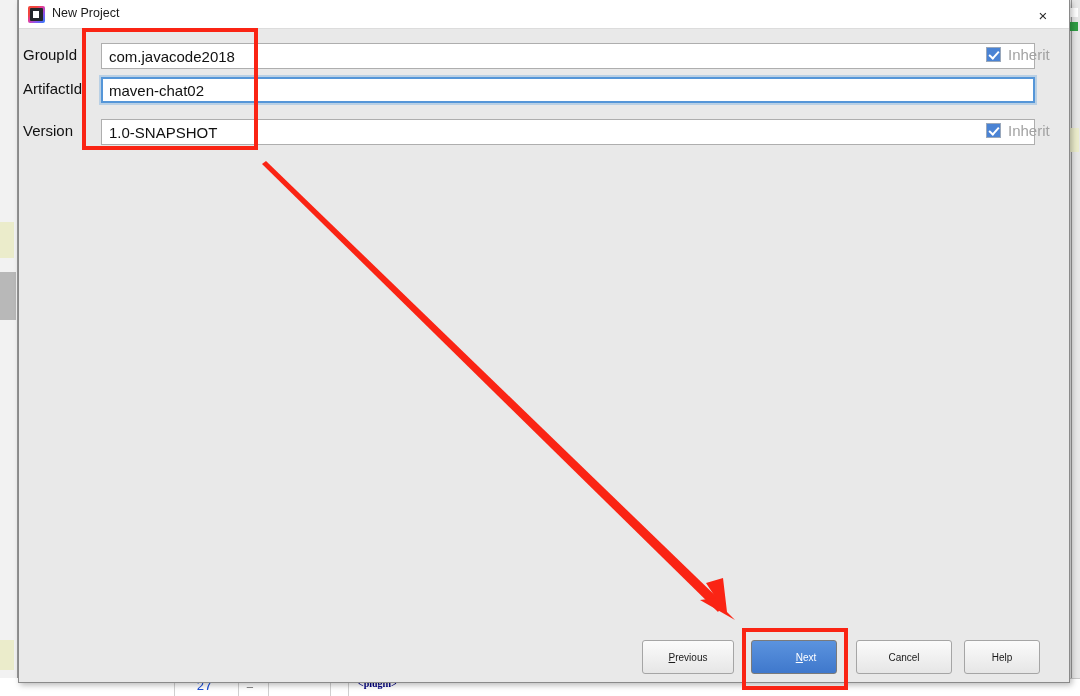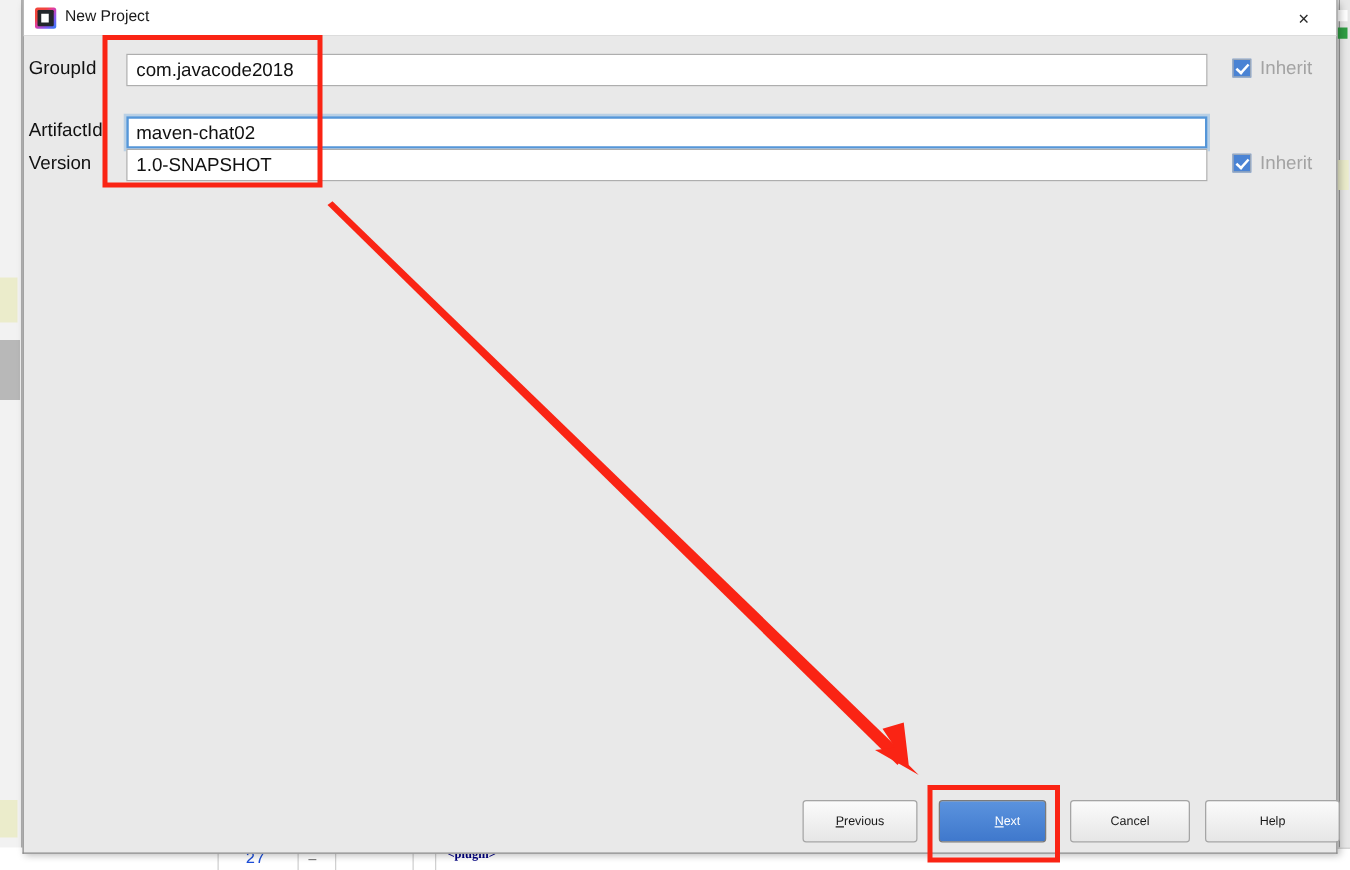--- a/index.html
+++ b/index.html
@@ -114,21 +114,21 @@
   
   #form-area {
     position: absolute; left: 0; top: 29px; width: 100%; height: 596px;
   }
   .form-row { position: absolute; left: 0; width: 100%; height: 26px; }
   .form-row .field-label {
     position: absolute; left: 0px; top: 3px; width: 80px;
     font-size: 15px; color: #111111;
   }
   .form-row .text-input {
-    position: absolute; left: 82px; width: 865px; height: 26px;
+    position: absolute; left: 82px; width: 934px; height: 26px;
     background: #ffffff;
     border: 1px solid #aeaeae;
     font-size: 15px; color: #111111;
     padding: 0 0 0 7px;
     font-family: "Liberation Sans", sans-serif;
     line-height: 24px;
     outline: none;
   }
   .form-row .text-input.focused {
     border: 2px solid #5596d8;
@@ -231,21 +231,21 @@
 
     <div class="form-row" style="top:14px;">
       <div class="field-label" style="left:4px;">GroupId</div>
       <input class="text-input" type="text" value="com.javacode2018" style="">
       <div class="inherit-box">
         <div class="checkbox"></div>
         <span class="inherit-label">Inherit</span>
       </div>
     </div>
 
-    <div class="form-row" style="top:64px;padding-left:20px;">
+    <div class="form-row" style="top:48px;padding-left:20px;">
       <div class="field-label" style="left:4px;">ArtifactId</div>
       <input class="text-input focused" type="text" value="maven-chat02" style="">
     </div>
 
     <div class="form-row" style="top:90px;">
       <div class="field-label" style="left:4px;">Version</div>
       <input class="text-input" type="text" value="1.0-SNAPSHOT" style="">
       <div class="inherit-box">
         <div class="checkbox"></div>
         <span class="inherit-label">Inherit</span>
@@ -257,21 +257,21 @@
   <div id="button-bar">
     <div class="dlg-button" style="left:623px;width:92px;">
       <span><span class="mnemonic">P</span><span>revious</span></span>
     </div>
     <div class="dlg-button primary" style="left:732px;width:86px;">
       <span><span class="mnemonic">N</span><span>ext</span></span>
     </div>
     <div class="dlg-button" style="left:837px;width:96px;">
       <span>Cancel</span>
     </div>
-    <div class="dlg-button" style="left:945px;width:108px;">
+    <div class="dlg-button" style="left:945px;width:76px;">
       <span>Help</span>
     </div>
   </div>
 
 </div>
 
 <div class="anno-rect" style="left:82px; top:28px; width:176px; height:122px;"></div>
 <div class="anno-rect" style="left:742px; top:628px; width:106px; height:62px;"></div>
 
 <svg id="anno-arrow" viewBox="0 0 1080 696" xmlns="http://www.w3.org/2000/svg">

